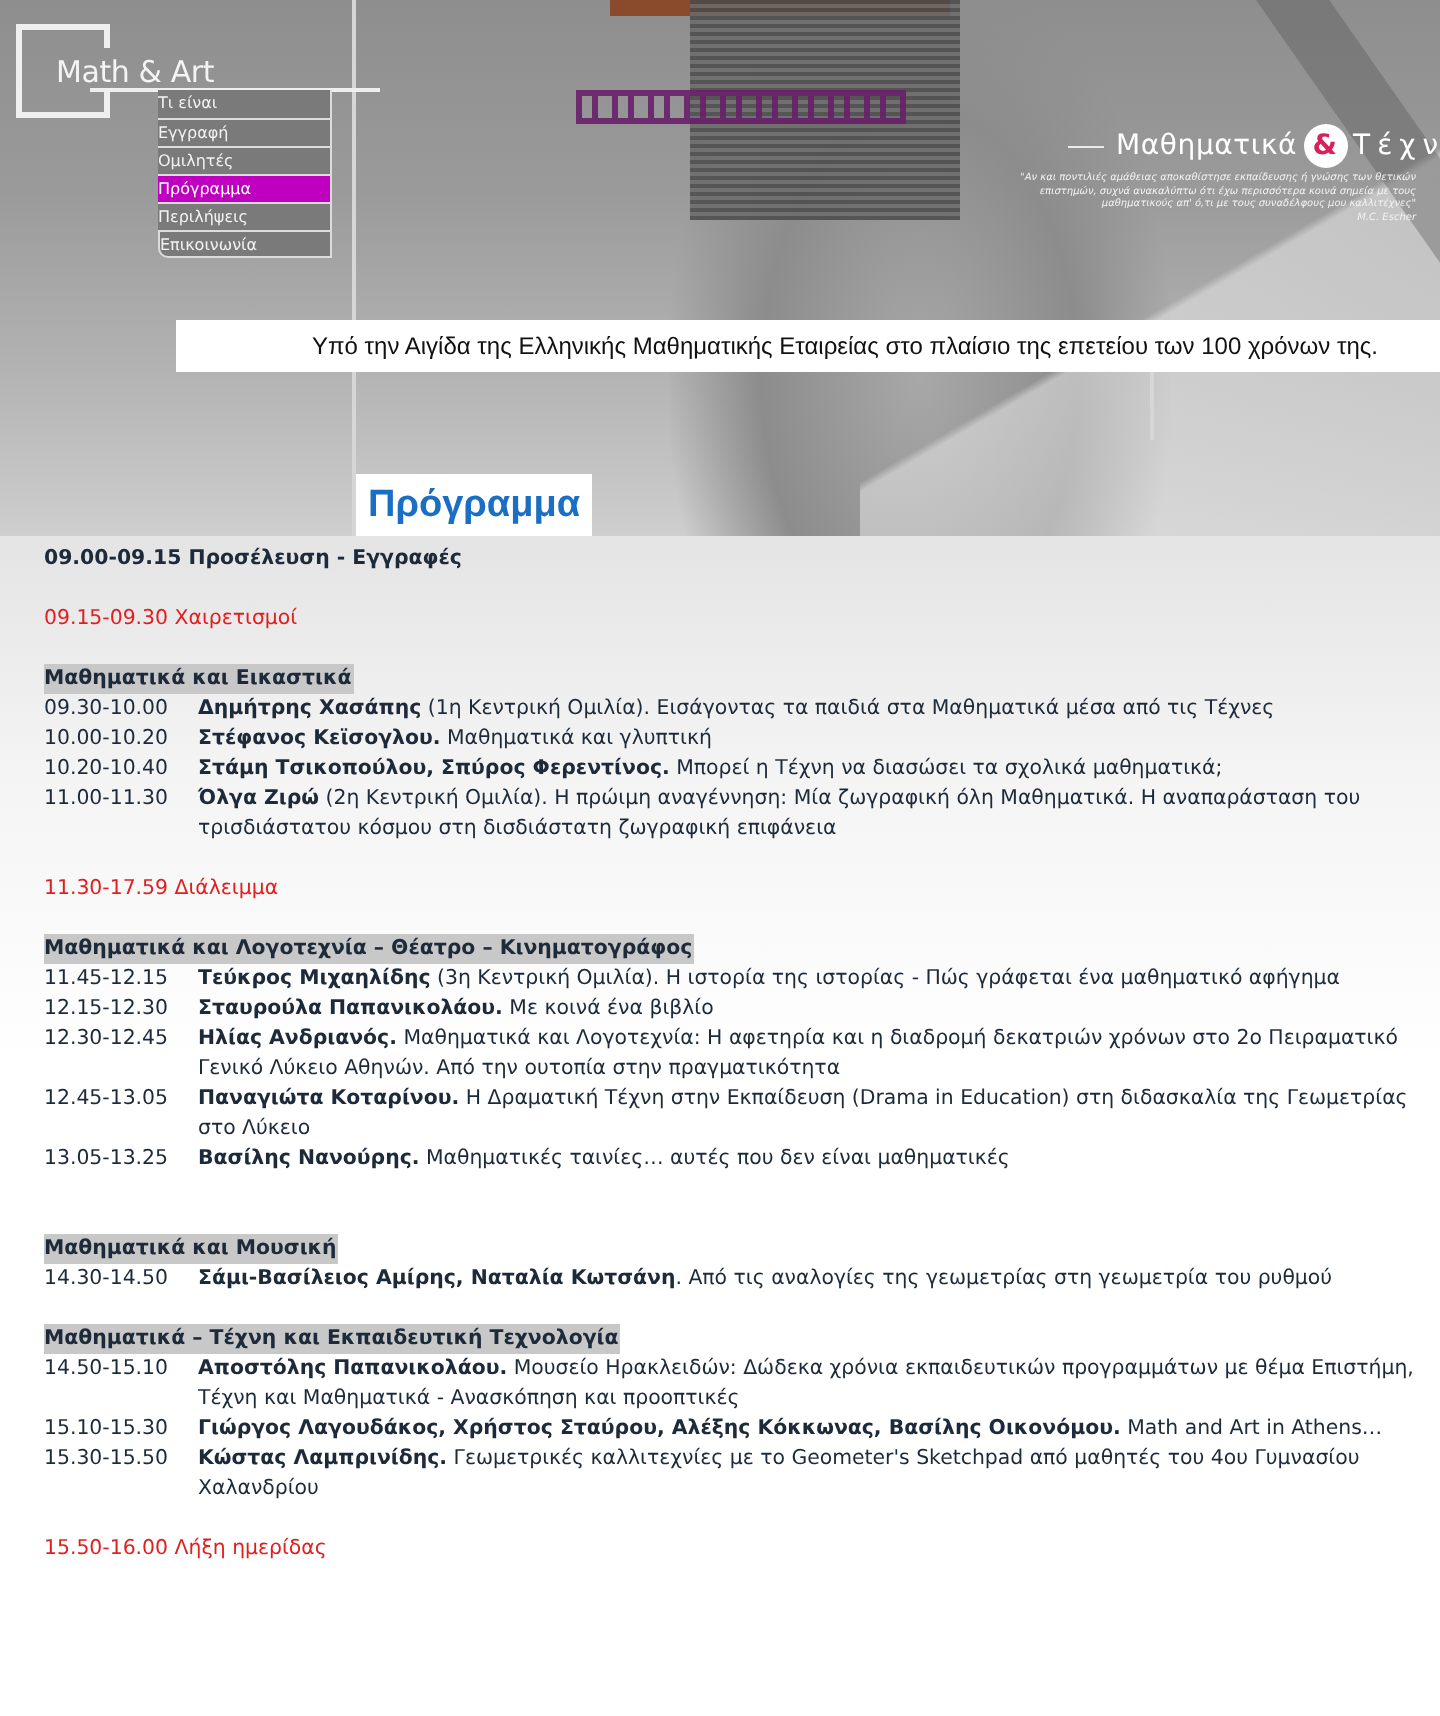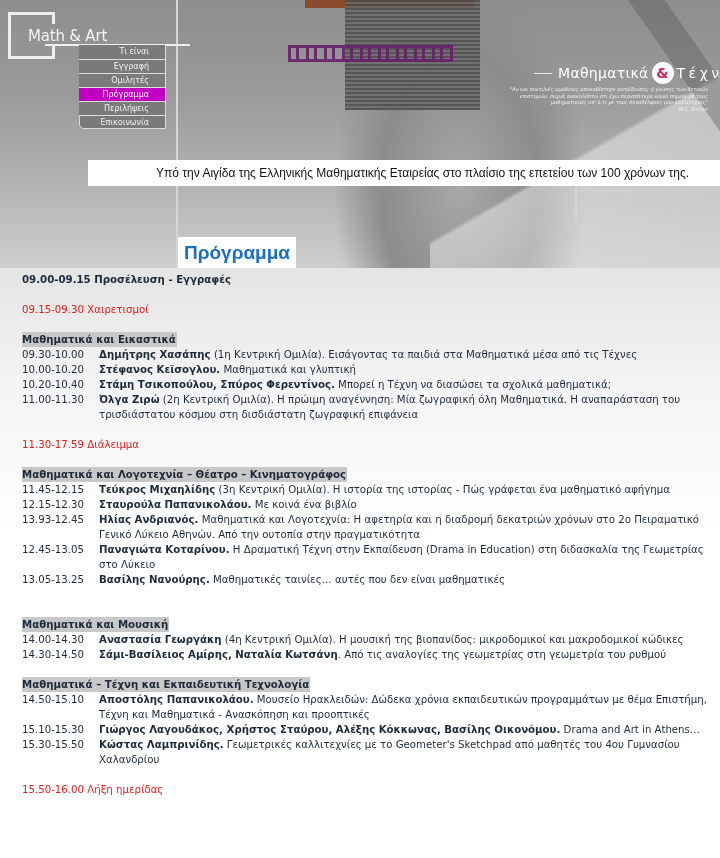--- a/index.html
+++ b/index.html
@@ -54,21 +54,21 @@
   .logo-text {
     position: absolute; left: 28px; top: 27px; color: #f4f4f4; font-size: 15px;
     font-family: "DejaVu Sans", sans-serif; letter-spacing: -.2px;
   }
   .logo-rule { position: absolute; left: 45px; top: 44px; width: 145px; height: 2px; background: #efefef; }
 
   
   .nav { position: absolute; left: 79px; top: 45px; width: 87px; }
   .nav-item {
     display: block; height: 14px; margin-bottom: 0; line-height: 13px;
-    background: #7a7a7a; color: #f2f2f2; font-size: 8px; text-align: right;
+    background: #7a7a7a; color: #f2f2f2; font-size: 8px; 
     padding-right: 16px; border-top: 1px solid #dcdcdc; border-right: 1px solid #dcdcdc;
     text-decoration: none; cursor: pointer;
   }
   .nav-item:first-child { border-top: none; }
   .nav-item.active { background: #c000c0; color: #ffffff; }
   .nav-item.last { border-bottom: 1px solid #dcdcdc; border-left: 1px solid #dcdcdc; border-bottom-left-radius: 5px; }
 
   
   .brand { position: absolute; left: 510px; top: 60px; width: 210px; }
   .brand-rule { position: absolute; left: 24px; top: 13px; width: 18px; height: 1px; background: #eaeaea; }
@@ -168,32 +168,31 @@
     <div class="entry"><span class="t">10.00-10.20</span><span class="bold">Στέφανος Κεϊσογλου.</span><span> Μαθηματικά και γλυπτική</span></div>
     <div class="entry"><span class="t">10.20-10.40</span><span class="bold">Στάμη Τσικοπούλου, Σπύρος Φερεντίνος.</span><span> Μπορεί η Τέχνη να διασώσει τα σχολικά μαθηματικά;</span></div>
     <div class="entry"><span class="t">11.00-11.30</span><span class="bold">Όλγα Ζιρώ</span><span> (2η Κεντρική Ομιλία). Η πρώιμη αναγέννηση: Μία ζωγραφική όλη Μαθηματικά. Η αναπαράσταση του τρισδιάστατου κόσμου στη δισδιάστατη ζωγραφική επιφάνεια</span></div>
     <div class="gap"></div>
     <div class="row red"><span>11.30-17.59</span> <span>Διάλειμμα</span></div>
     <div class="gap"></div>
 
     <div class="row"><span class="section">Μαθηματικά και Λογοτεχνία – Θέατρο – Κινηματογράφος</span></div>
     <div class="entry"><span class="t">11.45-12.15</span><span class="bold">Τεύκρος Μιχαηλίδης</span><span> (3η Κεντρική Ομιλία). Η ιστορία της ιστορίας - Πώς γράφεται ένα μαθηματικό αφήγημα</span></div>
     <div class="entry"><span class="t">12.15-12.30</span><span class="bold">Σταυρούλα Παπανικολάου.</span><span> Με κοινά ένα βιβλίο</span></div>
-    <div class="entry"><span class="t">13.93-12.45</span><span class="bold">Ηλίας Ανδριανός.</span><span> Μαθηματικά και Λογοτεχνία: Η αφετηρία και η διαδρομή δεκατριών χρόνων στο 2ο Πειραματικό Γενικό Λύκειο Αθηνών. Από την ουτοπία στην πραγματικότητα</span></div>
+    <div class="entry"><span class="t">12.30-12.45</span><span class="bold">Ηλίας Ανδριανός.</span><span> Μαθηματικά και Λογοτεχνία: Η αφετηρία και η διαδρομή δεκατριών χρόνων στο 2ο Πειραματικό Γενικό Λύκειο Αθηνών. Από την ουτοπία στην πραγματικότητα</span></div>
     <div class="entry"><span class="t">12.45-13.05</span><span class="bold">Παναγιώτα Κοταρίνου.</span><span> Η Δραματική Τέχνη στην Εκπαίδευση (Drama in Education) στη διδασκαλία της Γεωμετρίας στο Λύκειο</span></div>
     <div class="entry"><span class="t">13.05-13.25</span><span class="bold">Βασίλης Νανούρης.</span><span> Μαθηματικές ταινίες… αυτές που δεν είναι μαθηματικές</span></div>
     <div class="gap"></div>
     <div class="gap"></div>
 
     <div class="row"><span class="section">Μαθηματικά και Μουσική</span></div>
-    <div class="entry"><span class="t">14.00-14.30</span><span class="bold">Αναστασία Γεωργάκη</span><span> (4η Κεντρική Ομιλία). Η μουσική της βιοπανίδος: μικροδομικοί και μακροδομικοί κώδικες</span></div>
     <div class="entry"><span class="t">14.30-14.50</span><span class="bold">Σάμι-Βασίλειος Αμίρης, Ναταλία Κωτσάνη</span><span>. Από τις αναλογίες της γεωμετρίας στη γεωμετρία του ρυθμού</span></div>
     <div class="gap"></div>
 
     <div class="row"><span class="section">Μαθηματικά – Τέχνη και Εκπαιδευτική Τεχνολογία</span></div>
     <div class="entry"><span class="t">14.50-15.10</span><span class="bold">Αποστόλης Παπανικολάου.</span><span> Μουσείο Ηρακλειδών: Δώδεκα χρόνια εκπαιδευτικών προγραμμάτων με θέμα Επιστήμη, Τέχνη και Μαθηματικά - Ανασκόπηση και προοπτικές</span></div>
-    <div class="entry"><span class="t">15.10-15.30</span><span class="bold">Γιώργος Λαγουδάκος, Χρήστος Σταύρου, Αλέξης Κόκκωνας, Βασίλης Οικονόμου.</span><span> Drama and Art in Athens…</span></div>
+    <div class="entry"><span class="t">15.10-15.30</span><span class="bold">Γιώργος Λαγουδάκος, Χρήστος Σταύρου, Αλέξης Κόκκωνας, Βασίλης Οικονόμου.</span><span> Math and Art in Athens…</span></div>
     <div class="entry"><span class="t">15.30-15.50</span><span class="bold">Κώστας Λαμπρινίδης.</span><span> Γεωμετρικές καλλιτεχνίες με το Geometer's Sketchpad από μαθητές του 4ου Γυμνασίου Χαλανδρίου</span></div>
     <div class="gap"></div>
     <div class="row red"><span>15.50-16.00</span> <span>Λήξη ημερίδας</span></div>
 
   </div>
 </div>
 
 </body></html>

